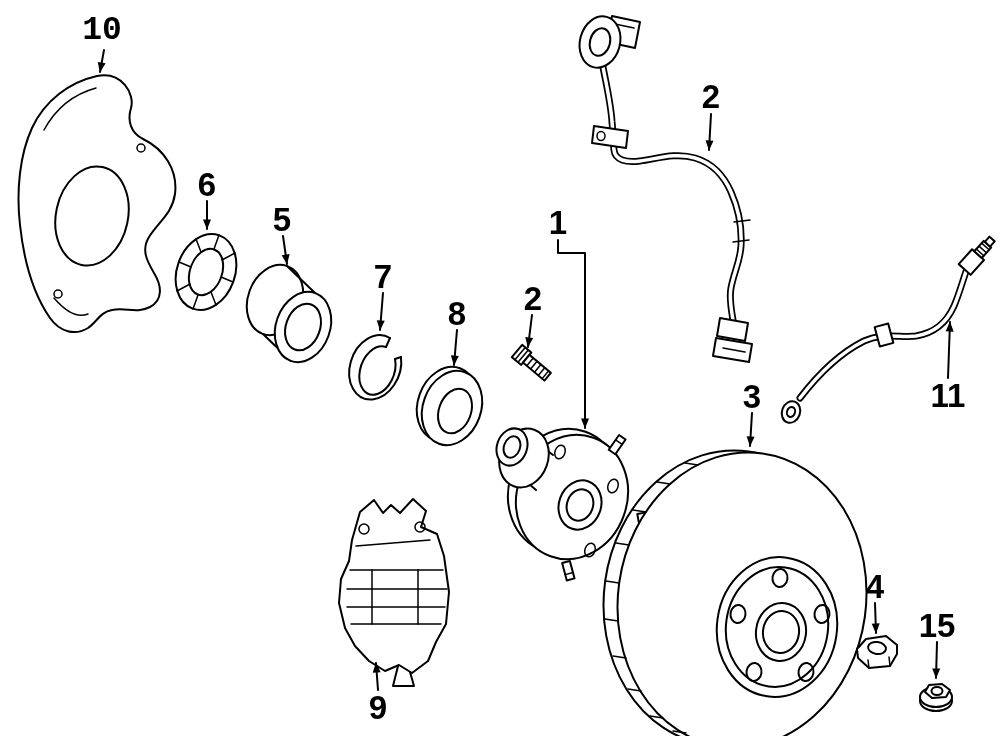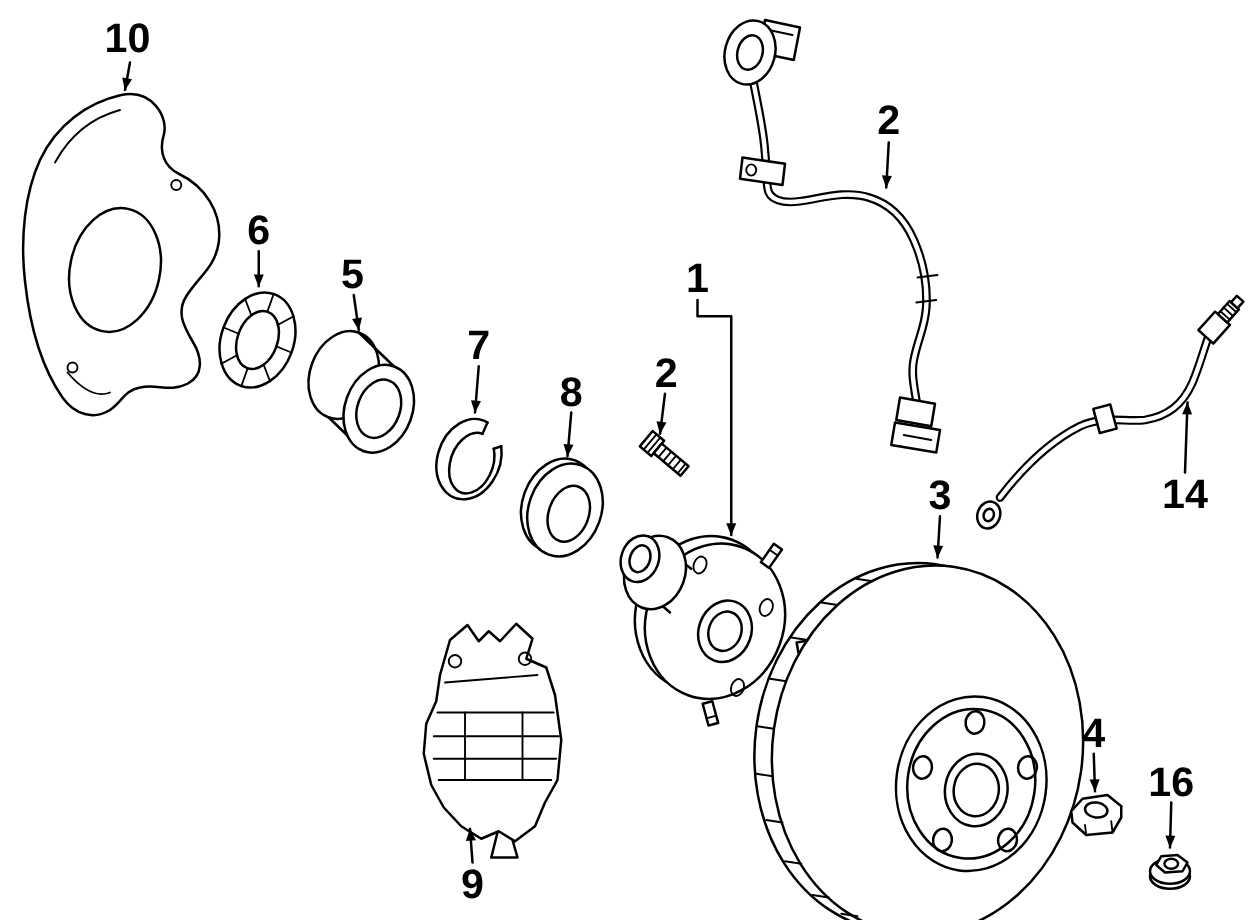--- a/index.html
+++ b/index.html
@@ -24,21 +24,21 @@
   
   #callout-1  { left: 558px; top: 222px; }
   #callout-2  { left: 533px; top: 298px; }
   #callout-3  { left: 752px; top: 396px; }
   #callout-4  { left: 875px; top: 586px; }
   #callout-5  { left: 282px; top: 219px; }
   #callout-6  { left: 207px; top: 184px; }
   #callout-7  { left: 383px; top: 276px; }
   #callout-8  { left: 457px; top: 313px; }
   #callout-9  { left: 378px; top: 707px; }
-  #callout-10 { left: 102px; top: 30px;  }
+  #callout-10 { left: 102px; top: 30px; font-family: Liberation Mono, monospace;  }
   #callout-11 { left: 948px; top: 395px; }
   #callout-12 { left: 711px; top: 96px;  }
   #callout-13 { left: 937px; top: 625px; }
 </style>
 </head>
 <body>
 
 <div class="stage">
 
   <svg width="1000" height="736" viewBox="0 0 1000 736" fill="none" stroke="#000000" stroke-width="2" stroke-linecap="round" stroke-linejoin="round">
@@ -268,18 +268,18 @@
     <div class="callout" id="callout-1">1</div>
     <div class="callout" id="callout-2">2</div>
     <div class="callout" id="callout-3">3</div>
     <div class="callout" id="callout-4">4</div>
     <div class="callout" id="callout-5">5</div>
     <div class="callout" id="callout-6">6</div>
     <div class="callout" id="callout-7">7</div>
     <div class="callout" id="callout-8">8</div>
     <div class="callout" id="callout-9">9</div>
     <div class="callout" id="callout-10">10</div>
-    <div class="callout" id="callout-11">14</div>
+    <div class="callout" id="callout-11">11</div>
     <div class="callout" id="callout-12">2</div>
-    <div class="callout" id="callout-13">16</div>
+    <div class="callout" id="callout-13">15</div>
   </div>
 
 </div>
 
 </body></html>

